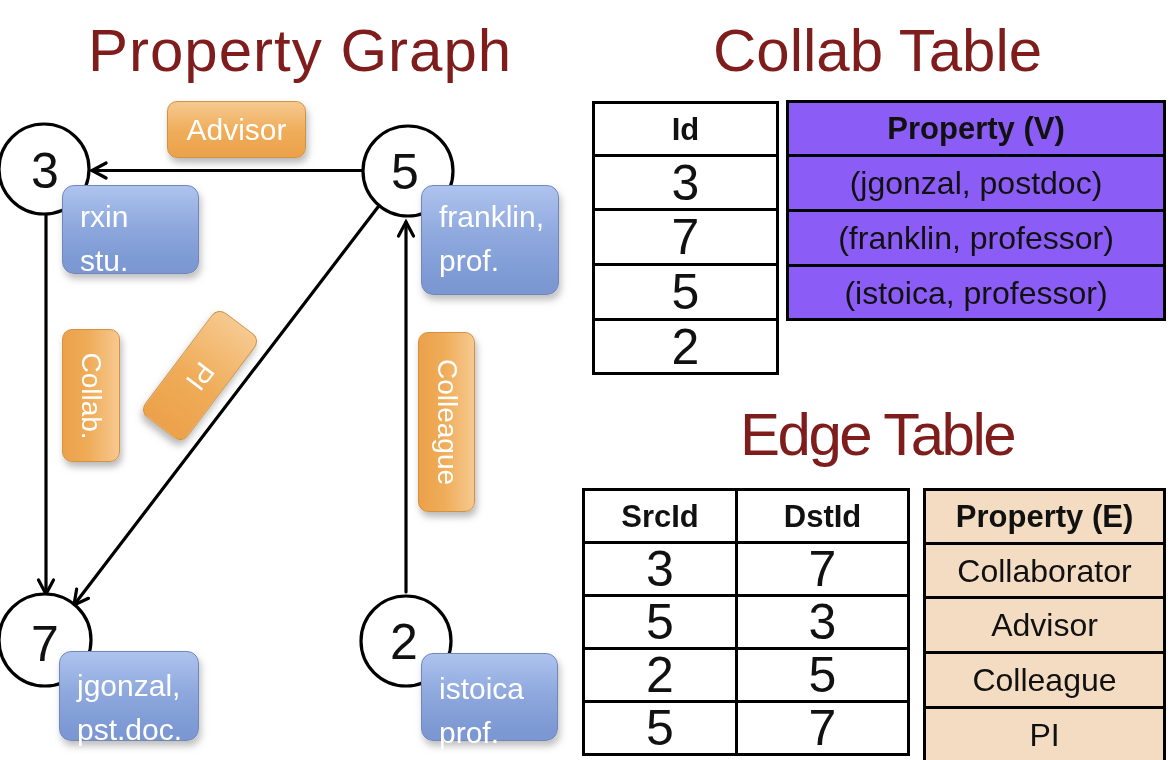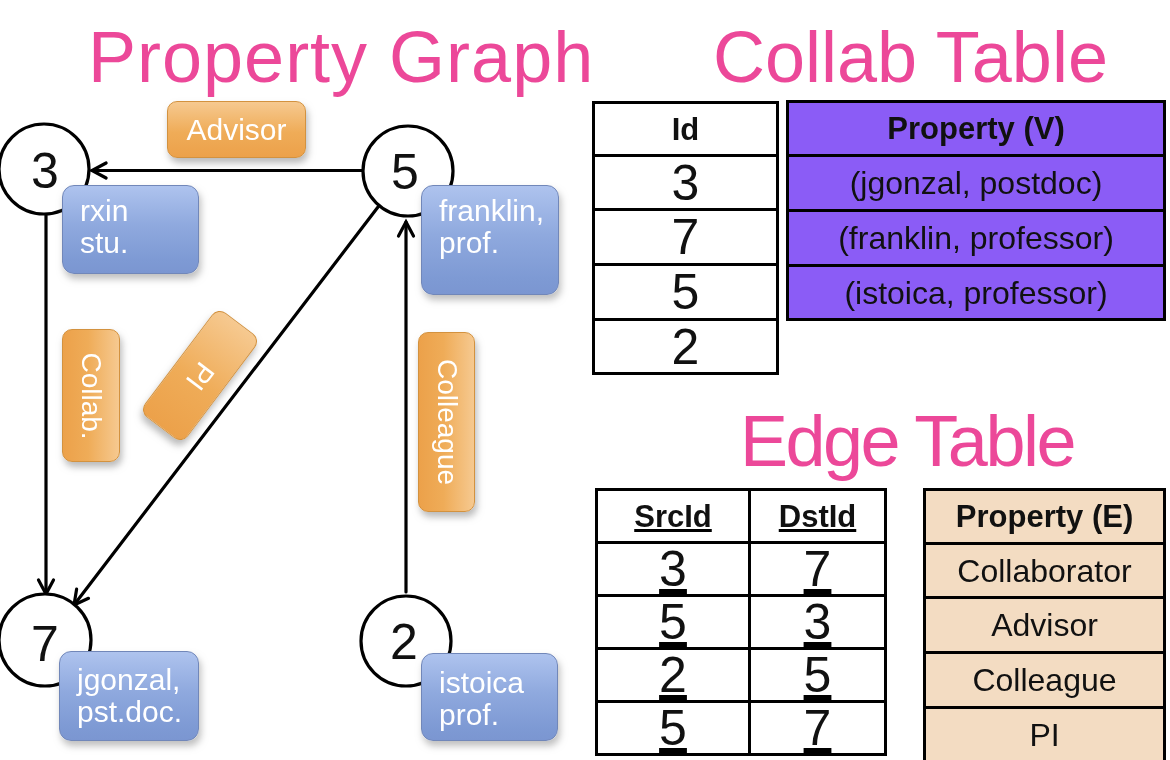--- a/index.html
+++ b/index.html
@@ -1,30 +1,30 @@
 <!DOCTYPE html>
 <html><head>
 <meta charset="utf-8">
 <style>
   html,body{margin:0;padding:0;}
   body{width:1170px;height:760px;background:#ffffff;overflow:hidden;
        font-family:"Liberation Sans", sans-serif;}
   .abs{position:absolute;}
-  .title{position:absolute;font-size:72px;color:#ec4899;
+  .title{position:absolute;font-size:60px;color:#7f1d1d;
          white-space:nowrap;}
   .obox{position:absolute;border-radius:10px;
         background:linear-gradient(180deg,#f6c990 0%,#efac58 55%,#eca14a 100%);
         border:1.5px solid #d3923f;
         box-shadow:2px 5px 7px rgba(130,130,130,0.55);
         color:#ffffff;}
   .bbox{position:absolute;border-radius:12px;
         background:linear-gradient(180deg,#aec3ee 0%,#8fa9de 45%,#7e9ad4 85%,#7b96d1 100%);
         border:1.5px solid #7187b9;
         box-shadow:2px 5px 7px rgba(130,130,130,0.5);
-        color:#ffffff;font-size:30px;line-height:32px;padding:9px 0 0 17px;
+        color:#ffffff;font-size:30px;line-height:44px;padding:9px 0 0 17px;
         box-sizing:border-box;}
   .vtext{position:absolute;left:50%;top:50%;
          transform:translate(-50%,-50%) rotate(90deg);
          white-space:nowrap;font-size:28px;color:#fff;}
   .ctr{display:flex;align-items:center;justify-content:center;}
   table{border-collapse:collapse;position:absolute;table-layout:fixed;}
   td{border:3px solid #000;text-align:center;vertical-align:middle;
      padding:0;color:#111;overflow:hidden;}
   .num{font-size:50px;line-height:50px;}
   .hdr{font-size:31px;font-weight:bold;line-height:31px;}
@@ -114,21 +114,21 @@
         <td class="ptxt">(franklin, professor)</td>
       </tr>
   <tr style="height:54px;">
         <td class="ptxt">(istoica, professor)</td>
       </tr>
 </tbody>
   </table>
 
 <div class="title" style="left:740px;top:400px;letter-spacing:-2.5px;">Edge Table</div>
 
-<table style="left:595px;top:488px;width:292px;text-decoration:underline;">
+<table style="left:582px;top:488px;width:328px;">
   <tbody>
       <tr style="height:53px;">
         <td class="hdr" style="width:150px;">SrcId</td>
         <td class="hdr">DstId</td>
       </tr>
   <tr style="height:53px;">
         <td class="num">3</td>
         <td class="num">7</td>
       </tr>
   <tr style="height:53px;">

